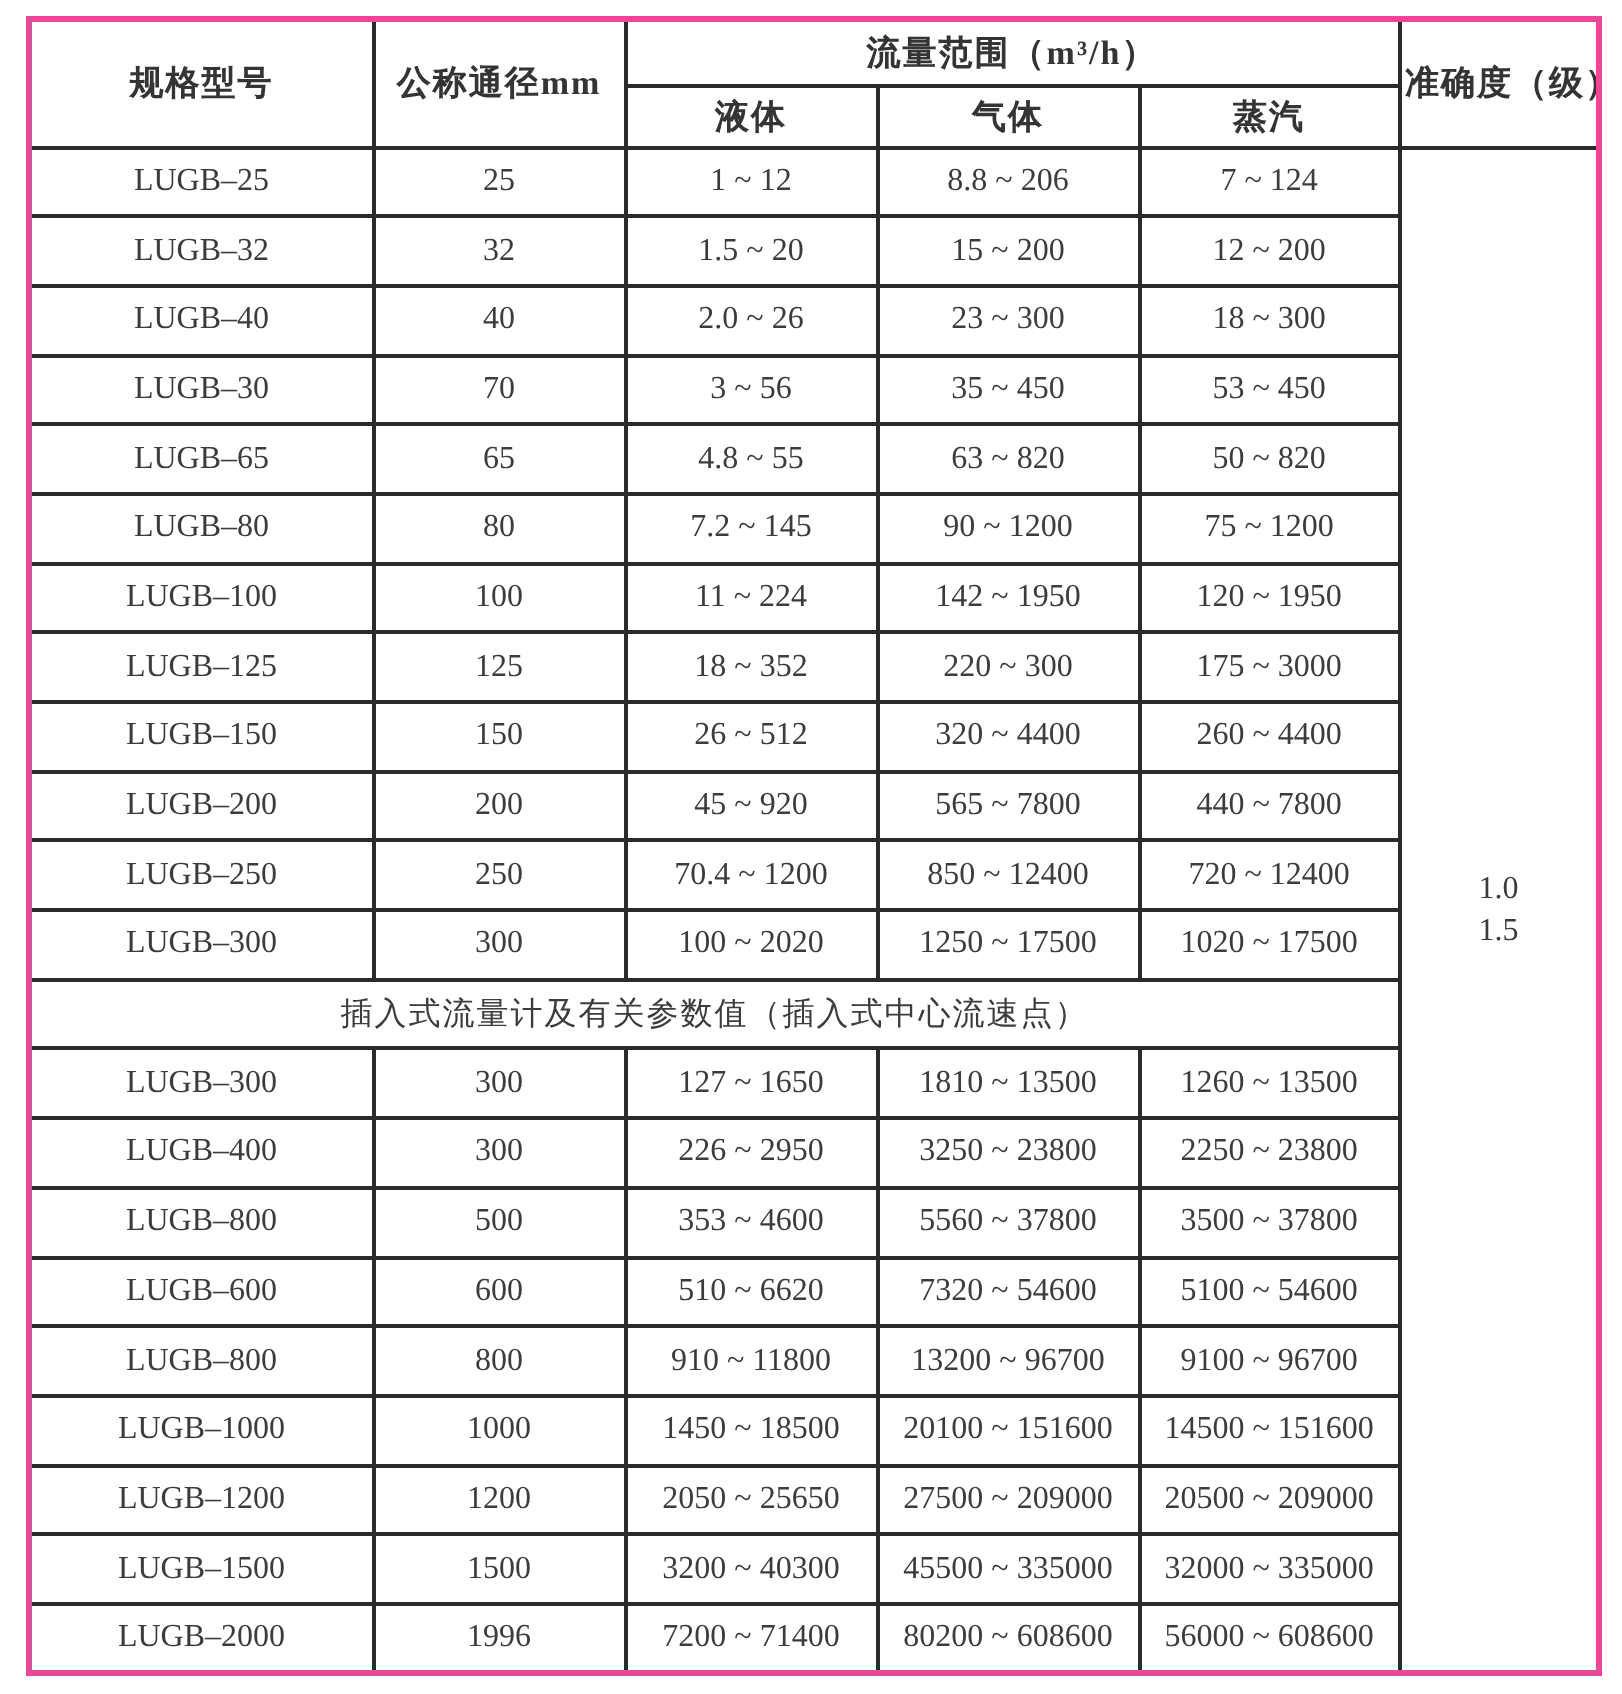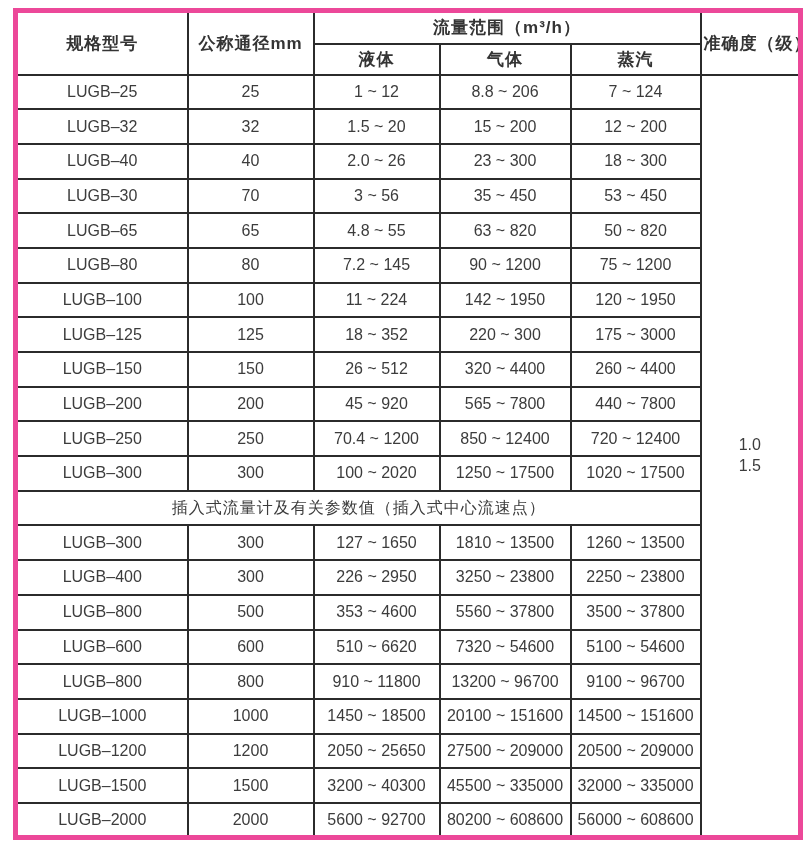--- a/index.html
+++ b/index.html
@@ -16,21 +16,22 @@
     color: #3a3a3a;
     box-sizing: border-box;
   }
   table.spec {
     position: absolute;
     left: 13px;
     top: 8px;
     width: 785px;
     border-collapse: collapse;
     table-layout: fixed;
-    border: 5px solid #ec4899;
+    border: 3px solid #ec4899;
+    font-family: Liberation Serif, serif;
   }
   table.spec th,
   table.spec td {
     border: 2px solid #2b2b2b;
     text-align: center;
     vertical-align: middle;
     padding: 0 2px;
     overflow: hidden;
     white-space: nowrap;
   }
@@ -238,20 +239,20 @@
         </tr>
         <tr>
           <td>LUGB–1500</td>
           <td>1500</td>
           <td>3200 ~ 40300</td>
           <td>45500 ~ 335000</td>
           <td>32000 ~ 335000</td>
         </tr>
         <tr>
           <td>LUGB–2000</td>
-          <td>2000</td>
-          <td>5600 ~ 92700</td>
+          <td>1996</td>
+          <td>7200 ~ 71400</td>
           <td>80200 ~ 608600</td>
           <td>56000 ~ 608600</td>
         </tr>
       </tbody>
   </table>
 </div>
 
 </body></html>

